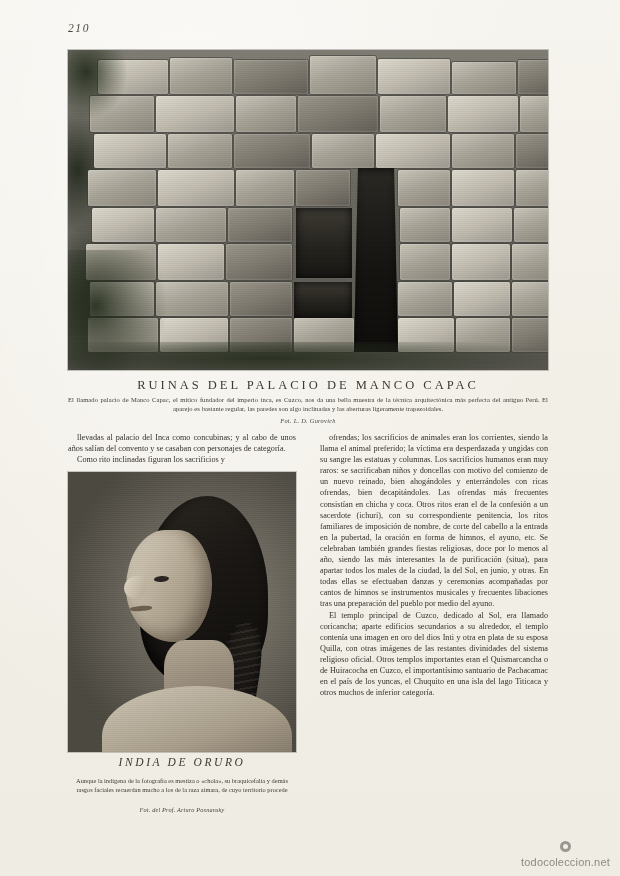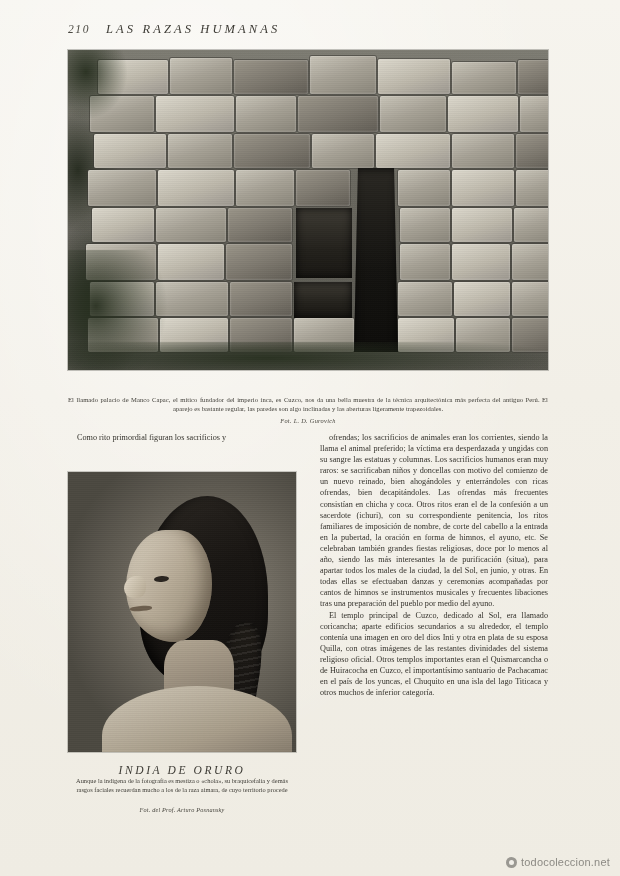--- a/index.html
+++ b/index.html
@@ -269,21 +269,20 @@
   .cap-bot-title {
     position: absolute;
     top: 756px;
     left: 68px;
     width: 228px;
     text-align: center;
     font-size: 11.5px;
     font-style: italic;
     letter-spacing: 2.6px;
     color: #3c3a34;
-    margin-top: 8px;
   }
   .cap-bot-body {
     position: absolute;
     top: 776px;
     left: 68px;
     width: 228px;
     text-align: center;
     font-size: 6.4px;
     line-height: 9.0px;
     color: #3f3d37;
@@ -310,20 +309,21 @@
     position: absolute;
     right: 10px;
     bottom: 8px;
     display: flex;
     align-items: center;
     gap: 4px;
     font-family: "Liberation Sans", sans-serif;
     font-size: 11px;
     color: #8c8a84;
     letter-spacing: 0.2px;
+    flex-direction: column;
   }
   .wm-dot {
     width: 11px; height: 11px;
     border-radius: 50%;
     background: #9a9892;
     display: inline-block;
     position: relative;
   }
   .wm-dot::after {
     content: "";
@@ -335,21 +335,20 @@
   }
 </style>
 </head>
 <body>
 
 <div class="page">
   <div class="paper-inner"></div>
 
   <div class="runhead">
     <span class="folio">210</span>
-    <span class="runtitle">LAS RAZAS HUMANAS</span>
   </div>
 
   <div class="plate-top">
     <div class="photo">
       <div class="wall">
 
         <div class="stone light" style="left:30px;  top:10px;  width:70px; height:34px;"></div>
         <div class="stone" style="left:102px; top:8px;   width:62px; height:36px;"></div>
         <div class="stone dark" style="left:166px; top:10px;  width:74px; height:34px;"></div>
         <div class="stone" style="left:242px; top:6px;   width:66px; height:38px;"></div>
@@ -415,25 +414,27 @@
         <div class="niche" style="left:226px; top:232px; width:58px; height:36px;"></div>
       </div>
 
       <div class="veg" style="left:-20px; top:200px; width:120px; height:140px;"></div>
       <div class="veg" style="left:0px; top:292px; width:500px; height:40px;"></div>
       <div class="veg" style="left:-10px; top:-10px; width:70px; height:80px;"></div>
       <div class="grain"></div>
     </div>
   </div>
 
+  <div class="cap-top-title">RUINAS DEL PALACIO DE MANCO CAPAC</div>
   <div class="cap-top-body">El llamado palacio de Manco Capac, el mítico fundador del imperio inca, es Cuzco, nos da una bella muestra de la técnica arquitectónica más perfecta del antiguo Perú. El aparejo es bastante regular, las paredes son algo inclinadas y las aberturas ligeramente trapezoidales.</div>
   <div class="cap-top-credit">Fot. L. D. Gurovich</div>
 
   <div class="col col-left">
-    <p>Como rito primordial figuran los sacrificios y</p>
+    <p class="lead">llevadas al palacio del Inca como concubinas; y al cabo de unos años salían del convento y se casaban con personajes de categoría.</p>
+    <p>Como rito inclinadas figuran los sacrificios y</p>
   </div>
 
   <div class="plate-bottom">
     <div class="portrait-bg">
       <div class="p-hair"></div>
       <div class="p-braid"></div>
       <div class="p-face"></div>
       <div class="p-nose"></div>
       <div class="p-eye"></div>
       <div class="p-lip"></div>

